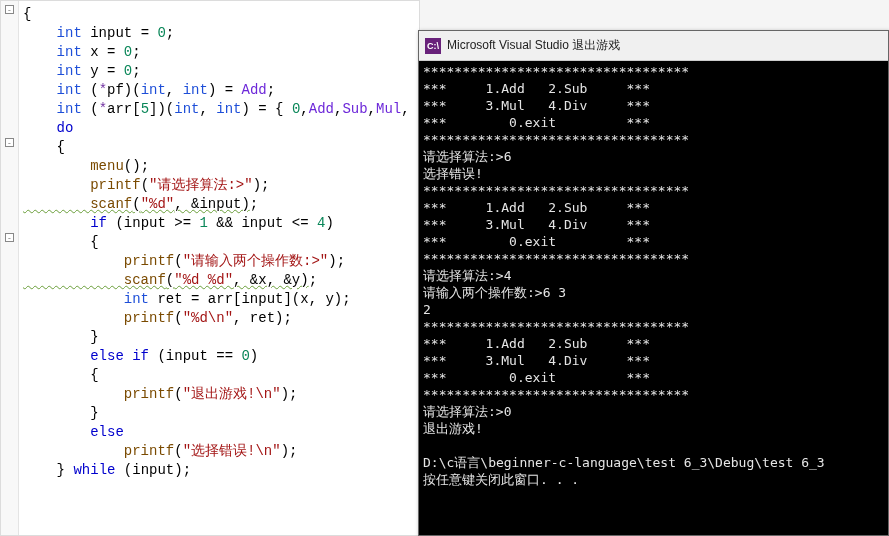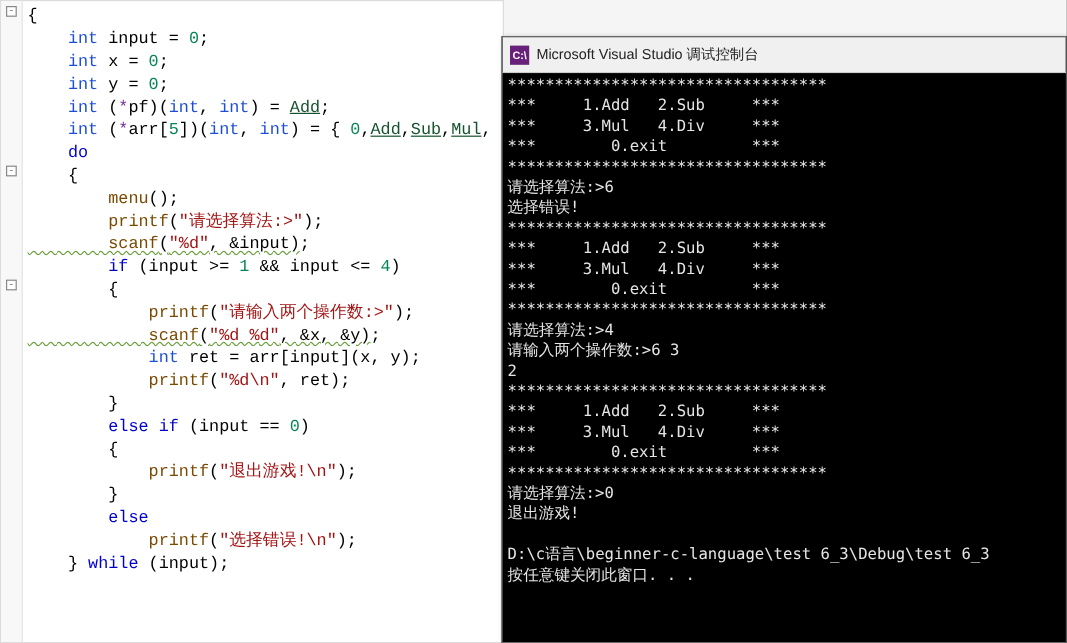--- a/index.html
+++ b/index.html
@@ -41,21 +41,21 @@
     position: absolute;
     left: 22px; top: 4px;
     white-space: pre;
     line-height: 19px;
     font-size: 14px;
   }
   .k  { color: #0000cd; text-align: right; }       
   .t  { color: #1d4ed8; text-align: right; }       
   .n  { color: #000; }
   .fn { color: #7a4a00; text-align: center; }       
-  .id { color: #14532d; text-decoration: underline; }          
+  .id { color: #6d28d9; }          
   .num{ color: #098658; }
   .s  { color: #a31515; }
   .p  { color: #7030a0; }       
   .underline { text-decoration: underline wavy #6a9e3a; text-decoration-thickness:1px;}
   
   .console-win {
     position: absolute;
     left: 418px; top: 30px;
     width: 471px; height: 506px;
     background: #000;
@@ -101,21 +101,21 @@
     <div class="fold" style="top:4px">-</div>
     <div class="fold" style="top:137px">-</div>
     <div class="fold" style="top:232px">-</div>
   </div>
   <div class="code" id="code-block"><div><span class="n">{</span></div><div><span class="t">    int </span><span class="n">input = </span><span class="num">0</span><span class="n">;</span></div><div><span class="t">    int </span><span class="n">x = </span><span class="num">0</span><span class="n">;</span></div><div><span class="t">    int </span><span class="n">y = </span><span class="num">0</span><span class="n">;</span></div><div><span class="t">    int </span><span class="n">(</span><span class="p">*</span><span class="n">pf)(</span><span class="t">int</span><span class="n">, </span><span class="t">int</span><span class="n">) = </span><span class="id">Add</span><span class="n">;</span></div><div><span class="t">    int </span><span class="n">(</span><span class="p">*</span><span class="n">arr[</span><span class="num">5</span><span class="n">])(</span><span class="t">int</span><span class="n">, </span><span class="t">int</span><span class="n">) = { </span><span class="num">0</span><span class="n">,</span><span class="id">Add</span><span class="n">,</span><span class="id">Sub</span><span class="n">,</span><span class="id">Mul</span><span class="n">,</span></div><div><span class="k">    do</span></div><div><span class="n">    {</span></div><div><span class="fn">        menu</span><span class="n">();</span></div><div><span class="fn">        printf</span><span class="n">(</span><span class="s">"请选择算法:&gt;"</span><span class="n">);</span></div><div><span class="fn underline">        scanf</span><span class="n underline">(</span><span class="s underline">"%d"</span><span class="n underline">, &amp;input)</span><span class="n">;</span></div><div><span class="k">        if </span><span class="n">(input &gt;= </span><span class="num">1</span><span class="n"> &amp;&amp; input &lt;= </span><span class="num">4</span><span class="n">)</span></div><div><span class="n">        {</span></div><div><span class="fn">            printf</span><span class="n">(</span><span class="s">"请输入两个操作数:&gt;"</span><span class="n">);</span></div><div><span class="fn underline">            scanf</span><span class="n underline">(</span><span class="s underline">"%d %d"</span><span class="n underline">, &amp;x, &amp;y)</span><span class="n">;</span></div><div><span class="t">            int </span><span class="n">ret = arr[input](x, y);</span></div><div><span class="fn">            printf</span><span class="n">(</span><span class="s">"%d\n"</span><span class="n">, ret);</span></div><div><span class="n">        }</span></div><div><span class="k">        else if </span><span class="n">(input == </span><span class="num">0</span><span class="n">)</span></div><div><span class="n">        {</span></div><div><span class="fn">            printf</span><span class="n">(</span><span class="s">"退出游戏!\n"</span><span class="n">);</span></div><div><span class="n">        }</span></div><div><span class="k">        else</span></div><div><span class="fn">            printf</span><span class="n">(</span><span class="s">"选择错误!\n"</span><span class="n">);</span></div><div><span class="n">    } </span><span class="k">while </span><span class="n">(input);</span></div></div>
 </div>
 
 <div class="console-win">
   <div class="titlebar">
     <span class="ico">C:\</span>
-    <span>Microsoft Visual Studio 调试控制台</span>
+    <span>Microsoft Visual Studio 退出游戏</span>
   </div>
   <div class="term" id="term-block">**********************************
 ***     1.Add   2.Sub     ***
 ***     3.Mul   4.Div     ***
 ***        0.exit         ***
 **********************************
 请选择算法:&gt;6
 选择错误!
 **********************************
 ***     1.Add   2.Sub     ***

